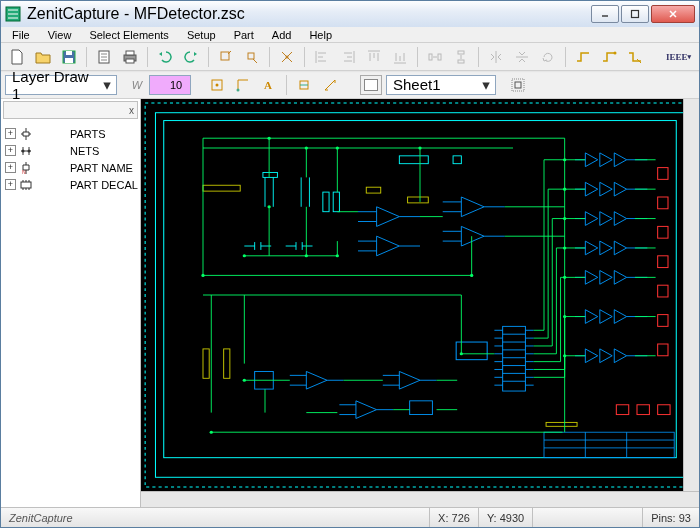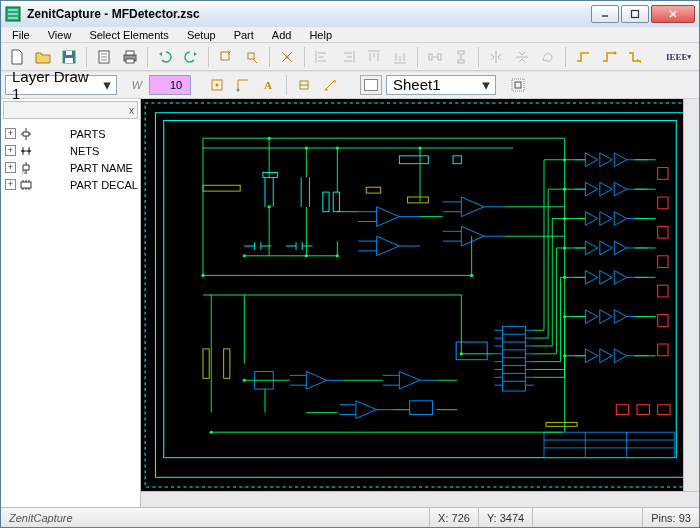--- a/index.html
+++ b/index.html
@@ -1,21 +1,21 @@
 <!DOCTYPE html>
 <html><head>
 <meta charset="utf-8">
 <style>
   * { box-sizing: border-box; margin: 0; padding: 0; }
   html, body { width: 700px; height: 528px; font-family: "Segoe UI", Tahoma, sans-serif; font-size: 11px; background: #ece9d8; overflow: hidden; }
   .window { display:flex; flex-direction:column; width:700px; height:528px; border:1px solid #5a7ea0; background:#f0f0f0; }
   
   .titlebar { height:26px; background: linear-gradient(#fdfeff,#e6edf7 40%,#d3e0f1); display:flex; align-items:center; padding:0 4px; }
   .titlebar .icon { width:16px; height:16px; margin-right:6px; }
-  .titlebar .title { flex:1; color:#000; font-size:12px;font-weight:bold; }
+  .titlebar .title { flex:1; color:#000; font-size:16px; }
   .win-btns { display:flex; gap:2px; }
   .win-btn { width:28px; height:18px; border:1px solid #7a8aa0; border-radius:2px; background:linear-gradient(#fefefe,#dfe7f2); display:flex; align-items:center; justify-content:center; cursor:pointer; }
   .win-btn.close { background:linear-gradient(#f6aaa8,#e05a50); border-color:#a04038; width:44px; color:#fff; font-weight:bold; }
   .win-btn svg { width:10px; height:10px; }
   
   .menubar { height:16px; background:#f0f0f0; display:flex; align-items:center; padding:0 4px; gap:4px; border-bottom:1px solid #d0d0d0; }
   .menubar .item { padding:2px 7px; cursor:pointer; }
   
   .toolbar { height:28px; background:#f0f0f0; display:flex; align-items:center; padding:2px 4px; gap:2px; border-bottom:1px solid #d0d0d0; }
   .toolbar.shadow { box-shadow: inset 0 2px 2px -2px rgba(0,0,0,.15); }
@@ -508,21 +508,21 @@
     </div>
 
   </div>
 
   <div class="statusbar">
     <div class="cell" style="flex:1">ZenitCapture</div>
     <div class="cell bordered">
       <span>X:</span>&nbsp;<span>726</span>
     </div>
     <div class="cell bordered">
-      <span>Y:</span>&nbsp;<span>3474</span>
+      <span>Y:</span>&nbsp;<span>4930</span>
     </div>
     <div class="cell bordered" style="width:110px"></div>
     <div class="cell bordered">
       <span>Pins:</span>&nbsp;<span>93</span>
     </div>
   </div>
 
 </div>
 
 </body></html>

